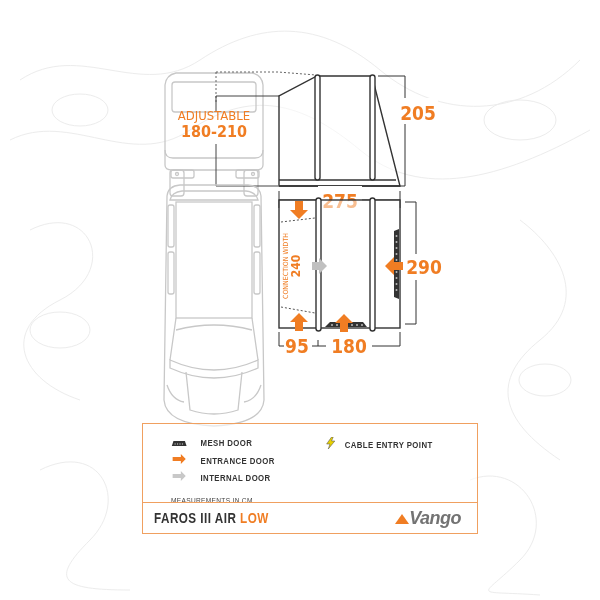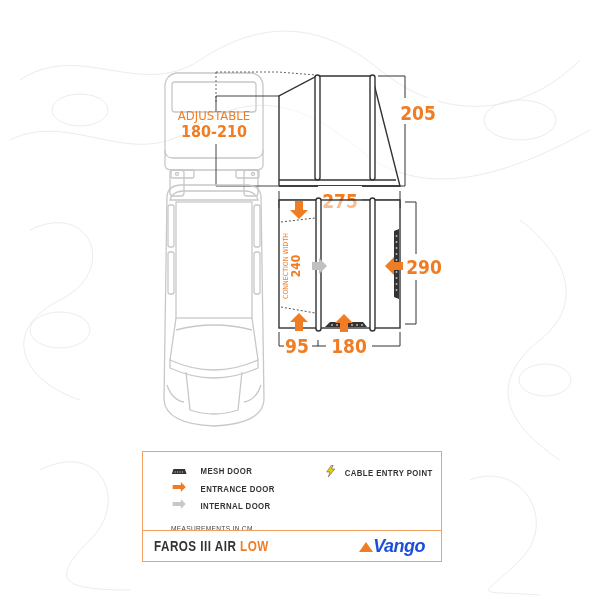--- a/index.html
+++ b/index.html
@@ -1,29 +1,29 @@
 <!DOCTYPE html>
 <html><head>
 <meta charset="utf-8">
 <style>
   html, body { margin: 0; padding: 0; }
   body { width: 600px; height: 600px; background: #ffffff; position: relative; overflow: hidden; font-family: "Liberation Sans", "DejaVu Sans", sans-serif; }
   .bg-topo { position: absolute; inset: 0; }
   svg text { font-family: "DejaVu Sans Condensed", "DejaVu Sans", "Liberation Sans", sans-serif; }
   .legend {
-    position: absolute; left: 142px; top: 451px; width: 300px; height: 111px;
+    position: absolute; left: 142px; top: 423px; width: 336px; height: 111px;
     border: 1.5px solid #f0a060; box-sizing: border-box; background: rgba(255,255,255,0.6);
   }
   .legend-divider { position: absolute; left: 0; right: 0; top: 78px; border-top: 1.5px solid #f0a060; }
   .lg-row { position: absolute; display: flex; align-items: center; font-size: 9.5px; font-weight: bold; color: #333; letter-spacing: 0.5px; transform: scaleX(0.82); transform-origin: left center; white-space: nowrap; }
   .lg-icon { display: inline-block; width: 22px; margin-right: 14px; }
   .measure-note { position: absolute; left: 28px; top: 72px; font-size: 8px; color: #444; letter-spacing: 0.4px; transform: scaleX(0.82); transform-origin: left center; white-space: nowrap; }
   .product { position: absolute; left: 11px; top: 85px; font-size: 15px; font-weight: bold; color: #333; letter-spacing: 0.6px; transform: scaleX(0.78); transform-origin: left center; white-space: nowrap; }
   .product .accent { color: #f07d23; }
-  .brand { position: absolute; right: 16px; top: 84px; display: flex; align-items: center; font-size: 18px; font-weight: bold; font-style: italic; color: #1d4ed8; letter-spacing: -0.5px; }
+  .brand { position: absolute; right: 16px; top: 84px; display: flex; align-items: center; font-size: 18px; font-weight: bold; font-style: italic; color: #737373; letter-spacing: -0.5px; }
 </style>
 </head>
 <body>
 
 <svg class="bg-topo" width="600" height="600" viewBox="0 0 600 600">
   <g fill="none" stroke="#ececec" stroke-width="1">
     <path d="M20 80 C80 40 140 100 200 60 S320 20 380 70 S520 120 580 60"></path>
     <path d="M10 140 C70 110 130 170 190 130 S300 100 360 150 S500 180 590 130"></path>
     <path d="M30 230 C90 200 120 270 60 300 S20 380 80 400"></path>
     <path d="M520 220 C560 250 590 300 540 340 S500 420 560 460"></path>

